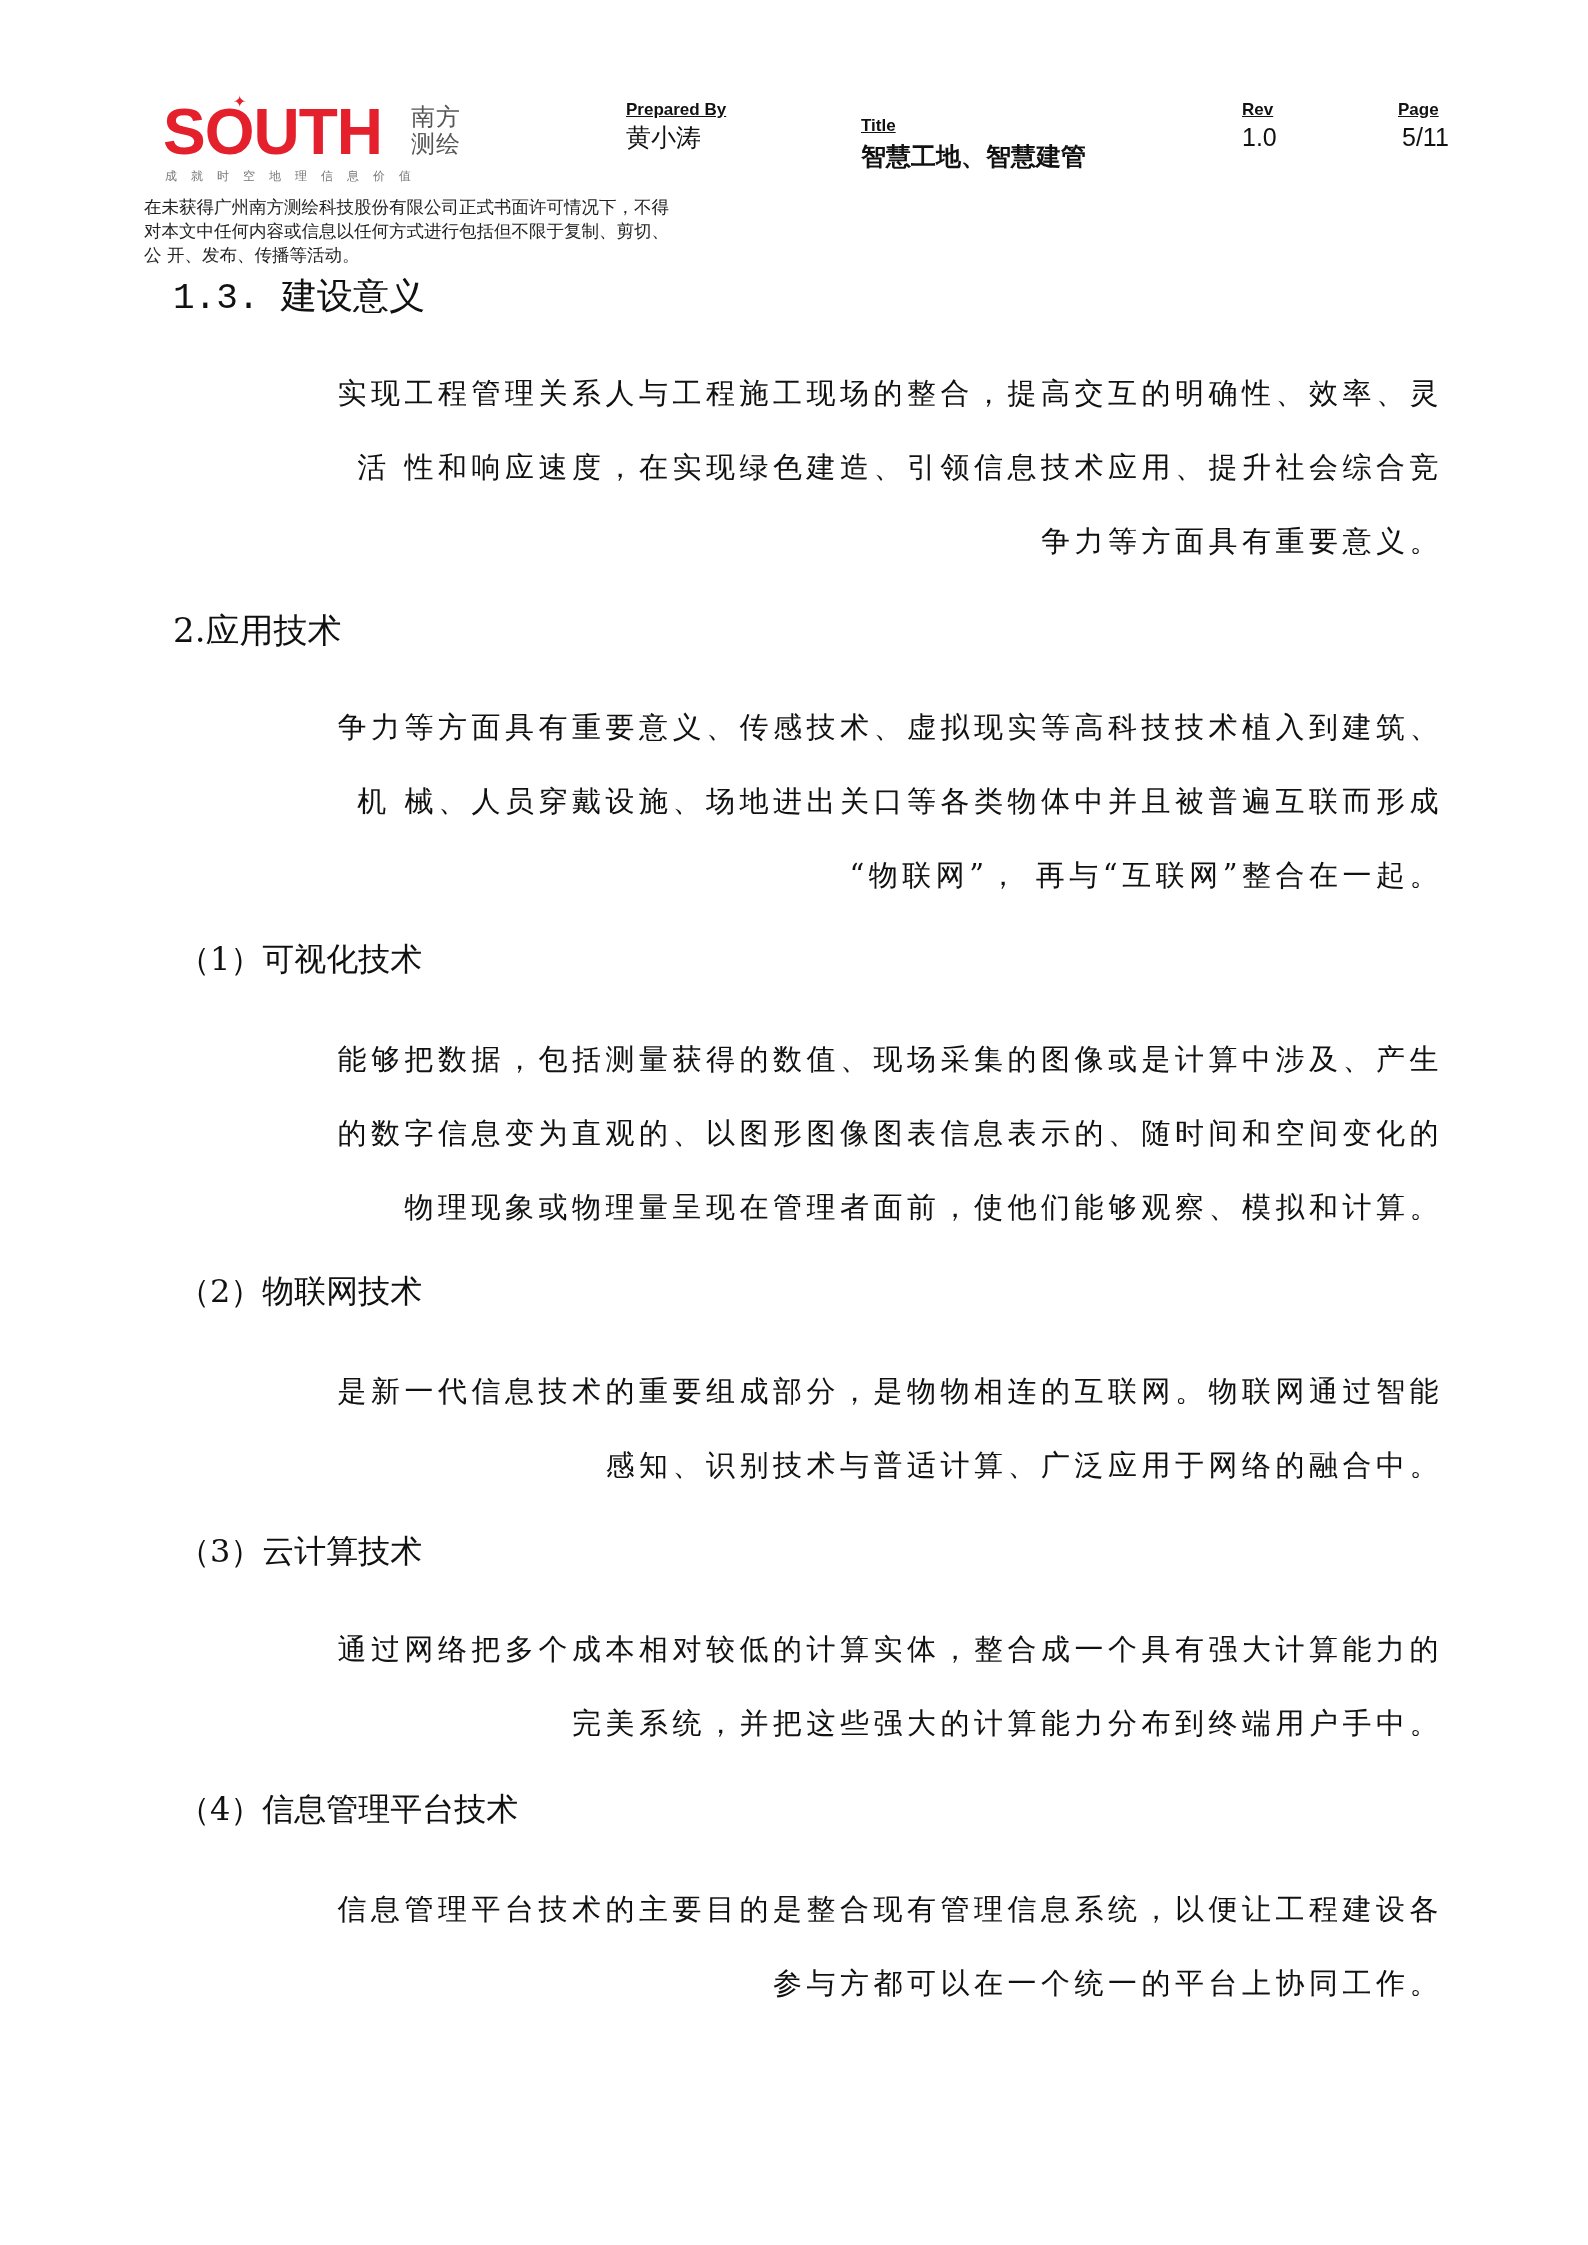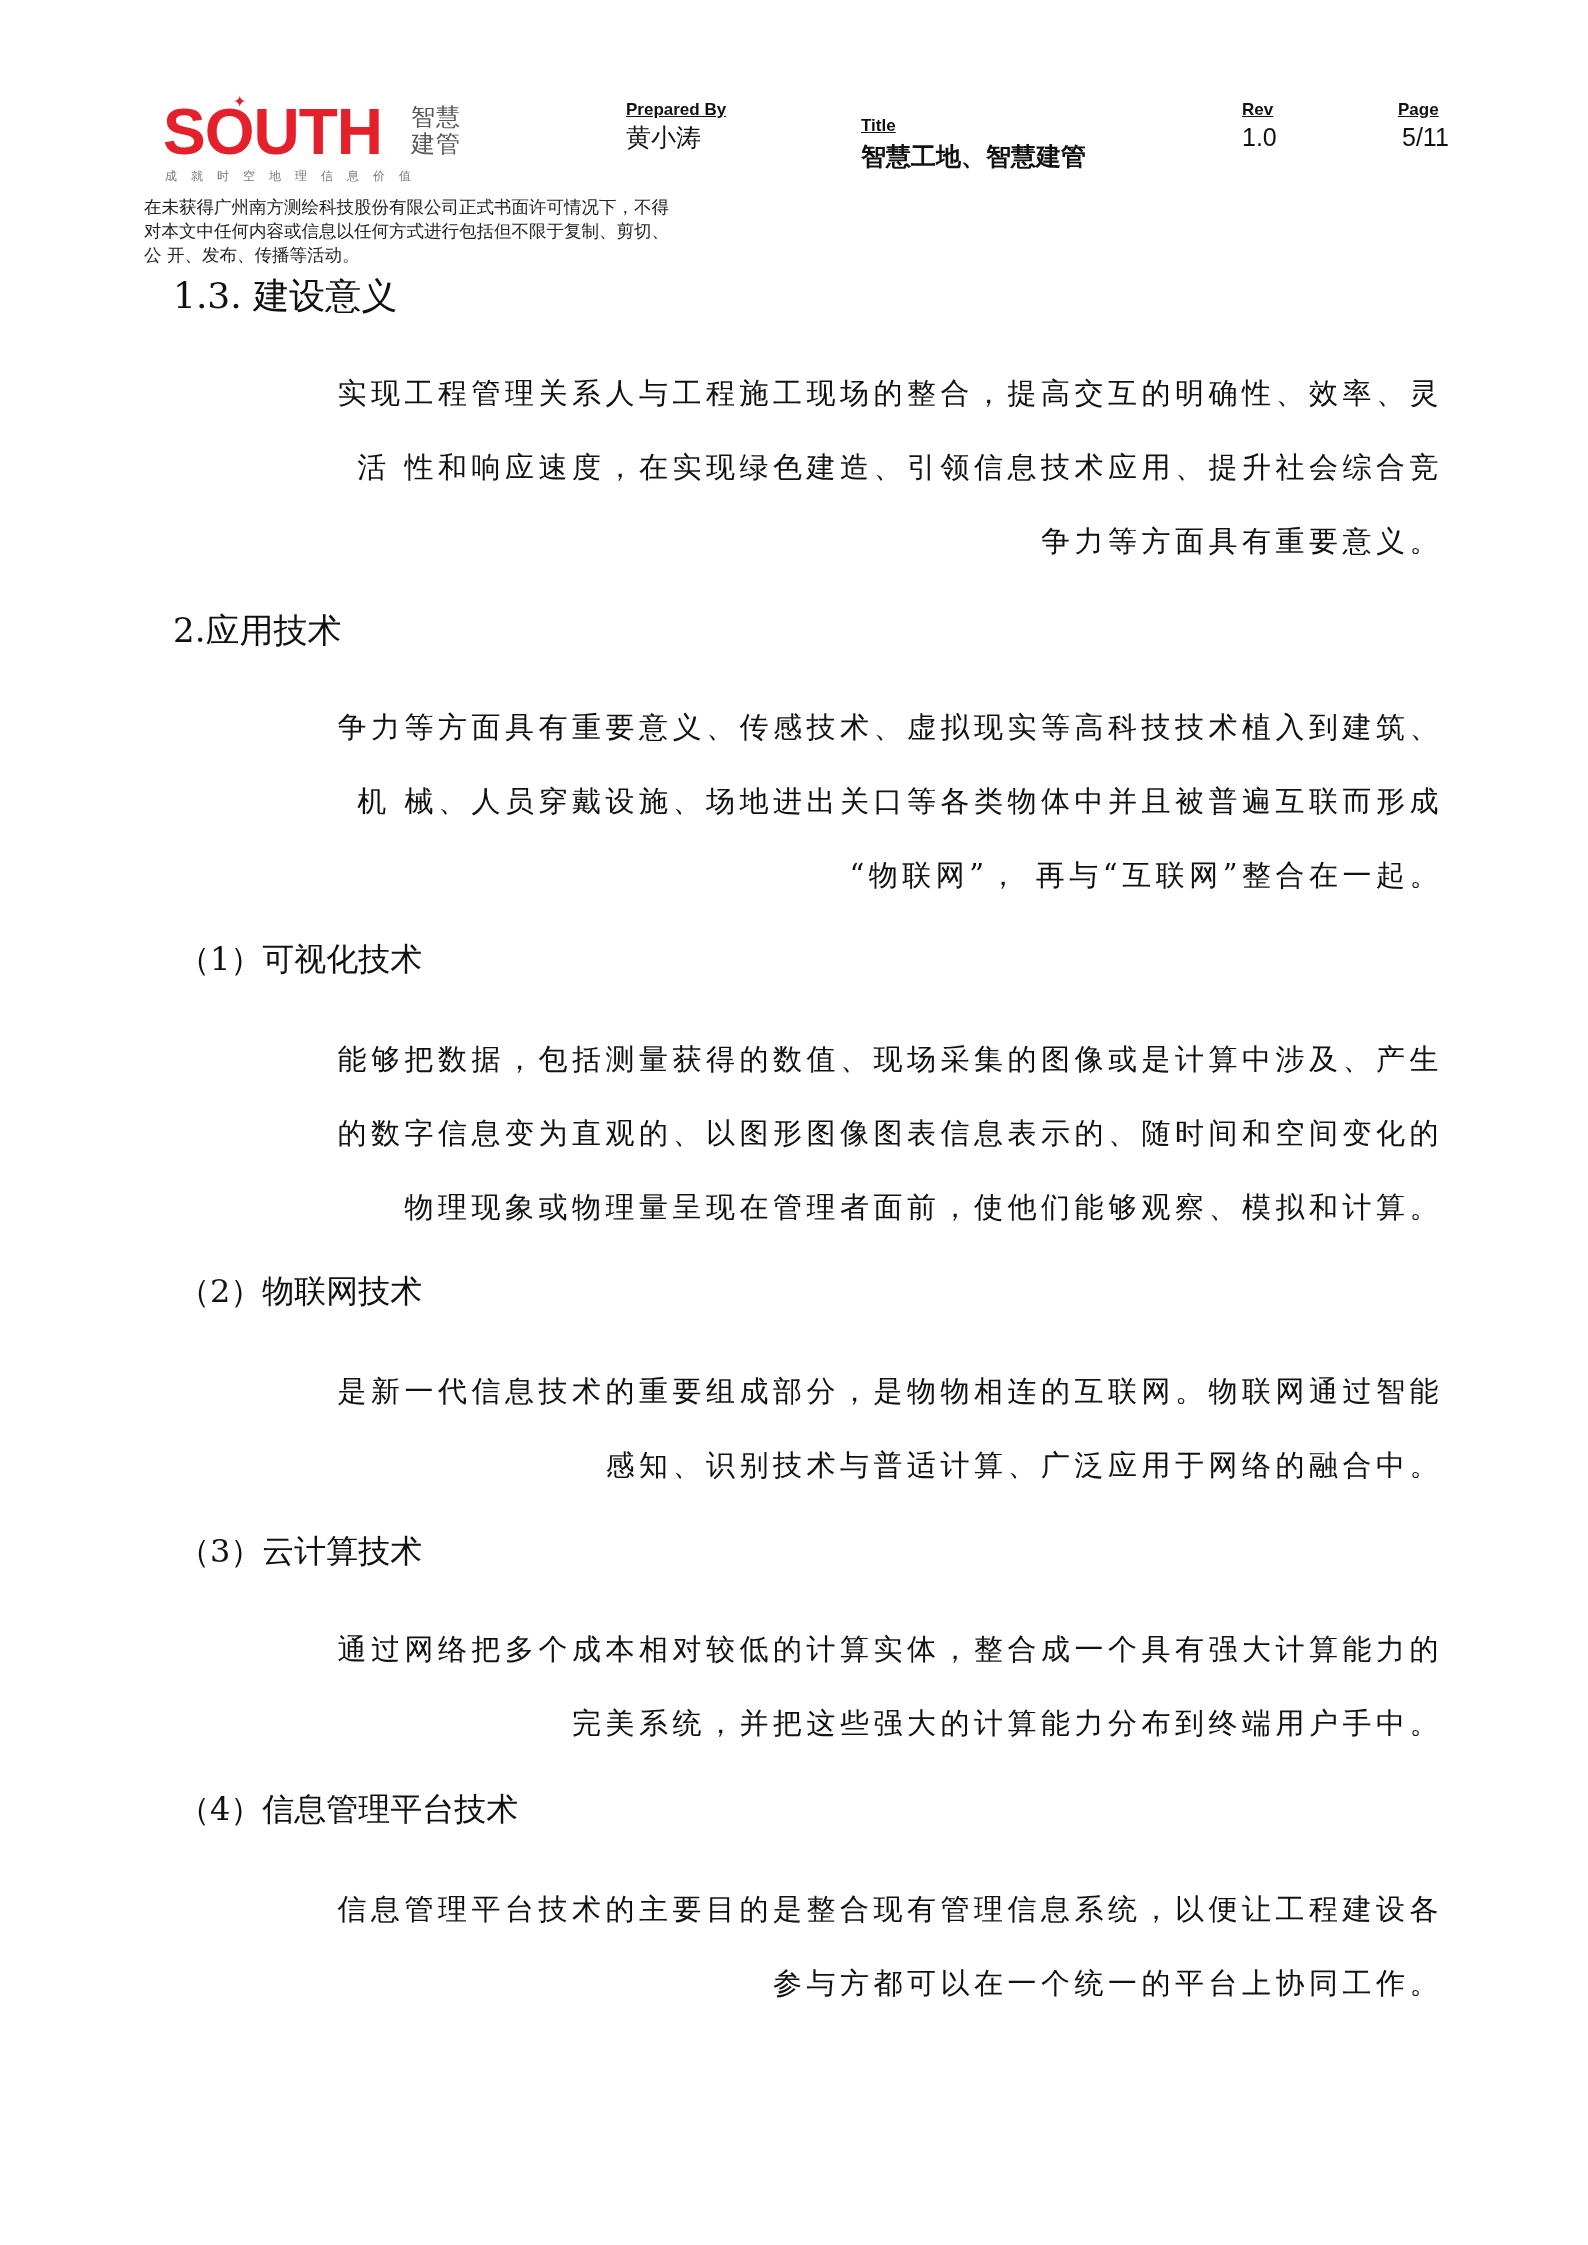--- a/index.html
+++ b/index.html
@@ -21,35 +21,35 @@
   .meta .value { font-size: 25px; color: #111; display: block; margin-top: 2px; line-height: 30px; }
   .meta.title .value { font-weight: bold; font-family: "DejaVu Sans", sans-serif; font-size: 25px; margin-top: 6px; }
   .meta-prepared { left: 626px; }
   .meta-title { left: 861px; margin-top: 16px; }
   .meta-rev { left: 1242px; }
   .meta-page { left: 1364px; margin-left: 34px; }
   .meta-page .value { margin-left: 4px; }
 
   .disclaimer { position: absolute; left: 144px; top: 195px; width: 640px;
                 font-family: "DejaVu Serif", serif; font-size: 17.5px; line-height: 24px; color: #222; }
-  .h1 { position: absolute; left: 173px; font-size: 36px; color: #111; white-space: nowrap; }
+  .h1 { position: absolute; left: 173px; font-size: 36px; color: #111; white-space: nowrap; font-family: Liberation Mono, monospace; }
   .h2 { position: absolute; left: 173px; font-size: 34px; color: #111; white-space: nowrap; }
   .sub { position: absolute; left: 178px; font-size: 32px; color: #111; white-space: nowrap; }
   .para { position: absolute; left: 173px; width: 1270px; font-size: 29px; line-height: 74px;
           letter-spacing: 4.5px; color: #111; text-align: right; }
   .para span { display: block; white-space: nowrap; }
 </style>
 </head>
 <body>
 
 <div class="header">
   <div class="logo">
     <span class="logo-word">SOUTH</span>
     <span class="logo-star">✦</span>
-    <span class="logo-cn">智慧建管</span>
+    <span class="logo-cn">南方测绘</span>
     <span class="logo-tagline">成就时空地理信息价值</span>
   </div>
 
   <div class="meta meta-prepared">
     <span class="label">Prepared By</span>
     <span class="value">黄小涛</span>
   </div>
   <div class="meta title meta-title">
     <span class="label">Title</span>
     <span class="value">智慧工地、智慧建管</span>

